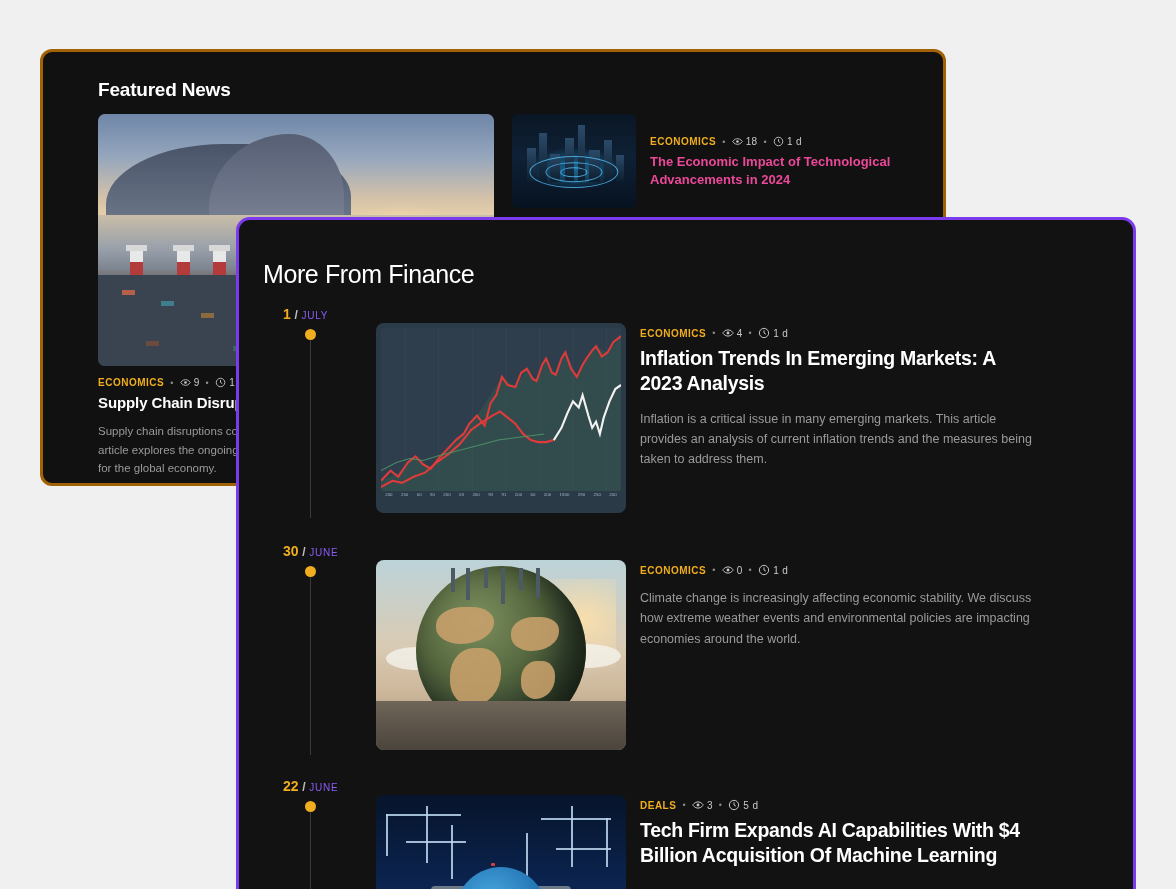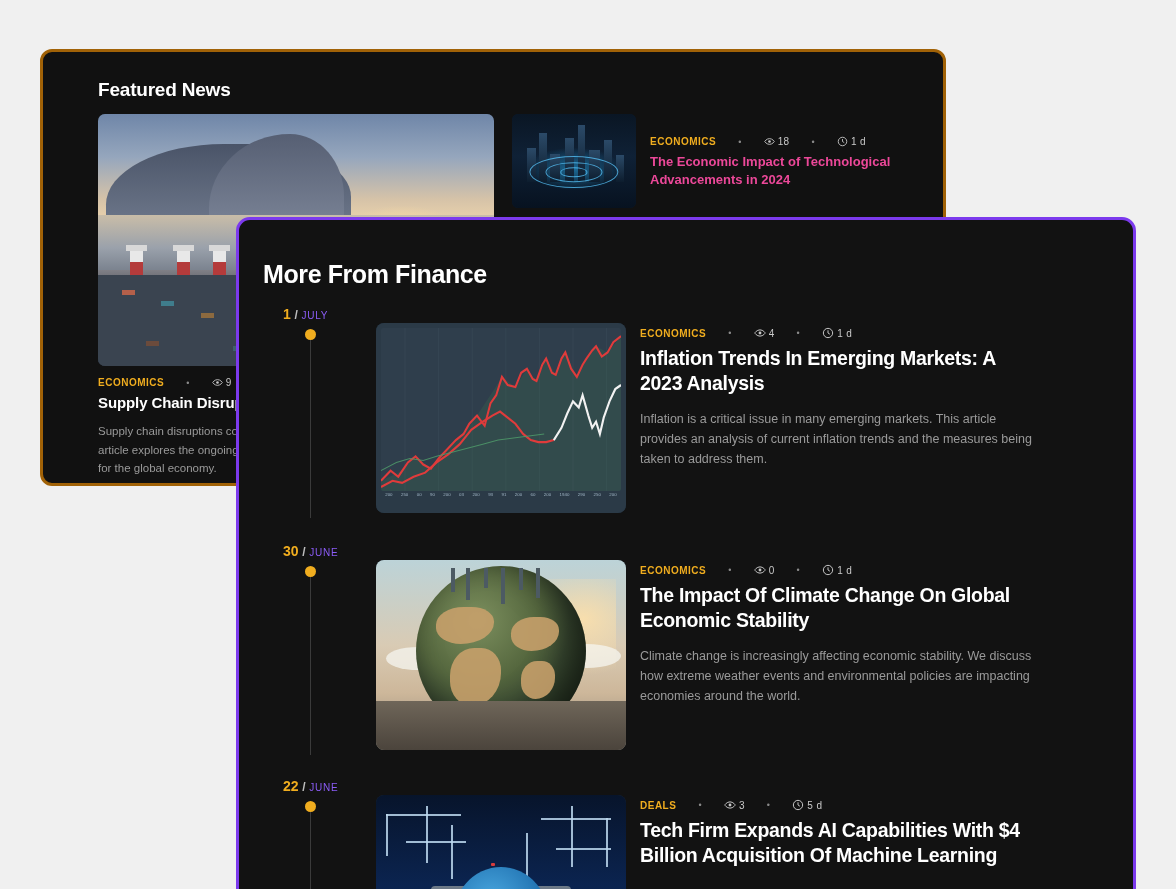--- a/index.html
+++ b/index.html
@@ -58,21 +58,21 @@
     font-size: 11.5px;
     line-height: 1.62;
     margin-top: 9px;
     max-width: 300px;
   }
 
   
   .meta {
     display: flex;
     align-items: center;
-    gap: 22px;
+    gap: 6px;
     font-size: 10px;
     letter-spacing: 0.35px;
   }
   .meta .cat {
     color: #f0ad1f;
     font-weight: bold;
     font-size: 10px;
     letter-spacing: 0.5px;
   }
   .meta .dot-sep { color: #8a8a8a; font-size: 9px; }
@@ -117,21 +117,21 @@
     background: #121212;
     border: 3px solid #7c3aed;
     border-radius: 14px;
     overflow: hidden;
   }
   .more-title {
     position: absolute;
     left: 24px; top: 40px;
     color: #ffffff;
     font-size: 25px;
-    font-weight: bold;
+    font-weight: normal;
     letter-spacing: -0.4px;
   }
   .timeline { position: absolute; left: 0; top: 86px; right: 0; }
 
   .tl-row { position: relative; min-height: 214px; }
   .tl-date {
     position: absolute;
     left: 44px; top: 0;
     font-size: 13px;
     white-space: nowrap;
@@ -470,21 +470,20 @@
               </span>
               <span class="dot-sep">•</span>
               <span class="stat">
                 <svg width="12" height="12" viewBox="0 0 16 16" fill="none" stroke="#c9c9c9" stroke-width="1.3">
                   <circle cx="8" cy="8" r="6.2"></circle>
                     <path d="M8 4.4V8l2.5 1.6"></path>
                 </svg>
                 <span>1 d</span>
               </span>
             </div>
-            <h3 class="tl-headline">The Impact Of Climate Change On Global Economic Stability</h3>
             <p class="tl-excerpt">Climate change is increasingly affecting economic stability. We discuss how extreme weather events and environmental policies are impacting economies around the world.</p>
           </div>
         </article>
       </div>
 
       <div class="tl-row" style="margin-top:21px">
         <div class="tl-date">
           <span class="d-num">22</span>
           <span class="d-slash">/</span>
           <span class="d-month">JUNE</span>

